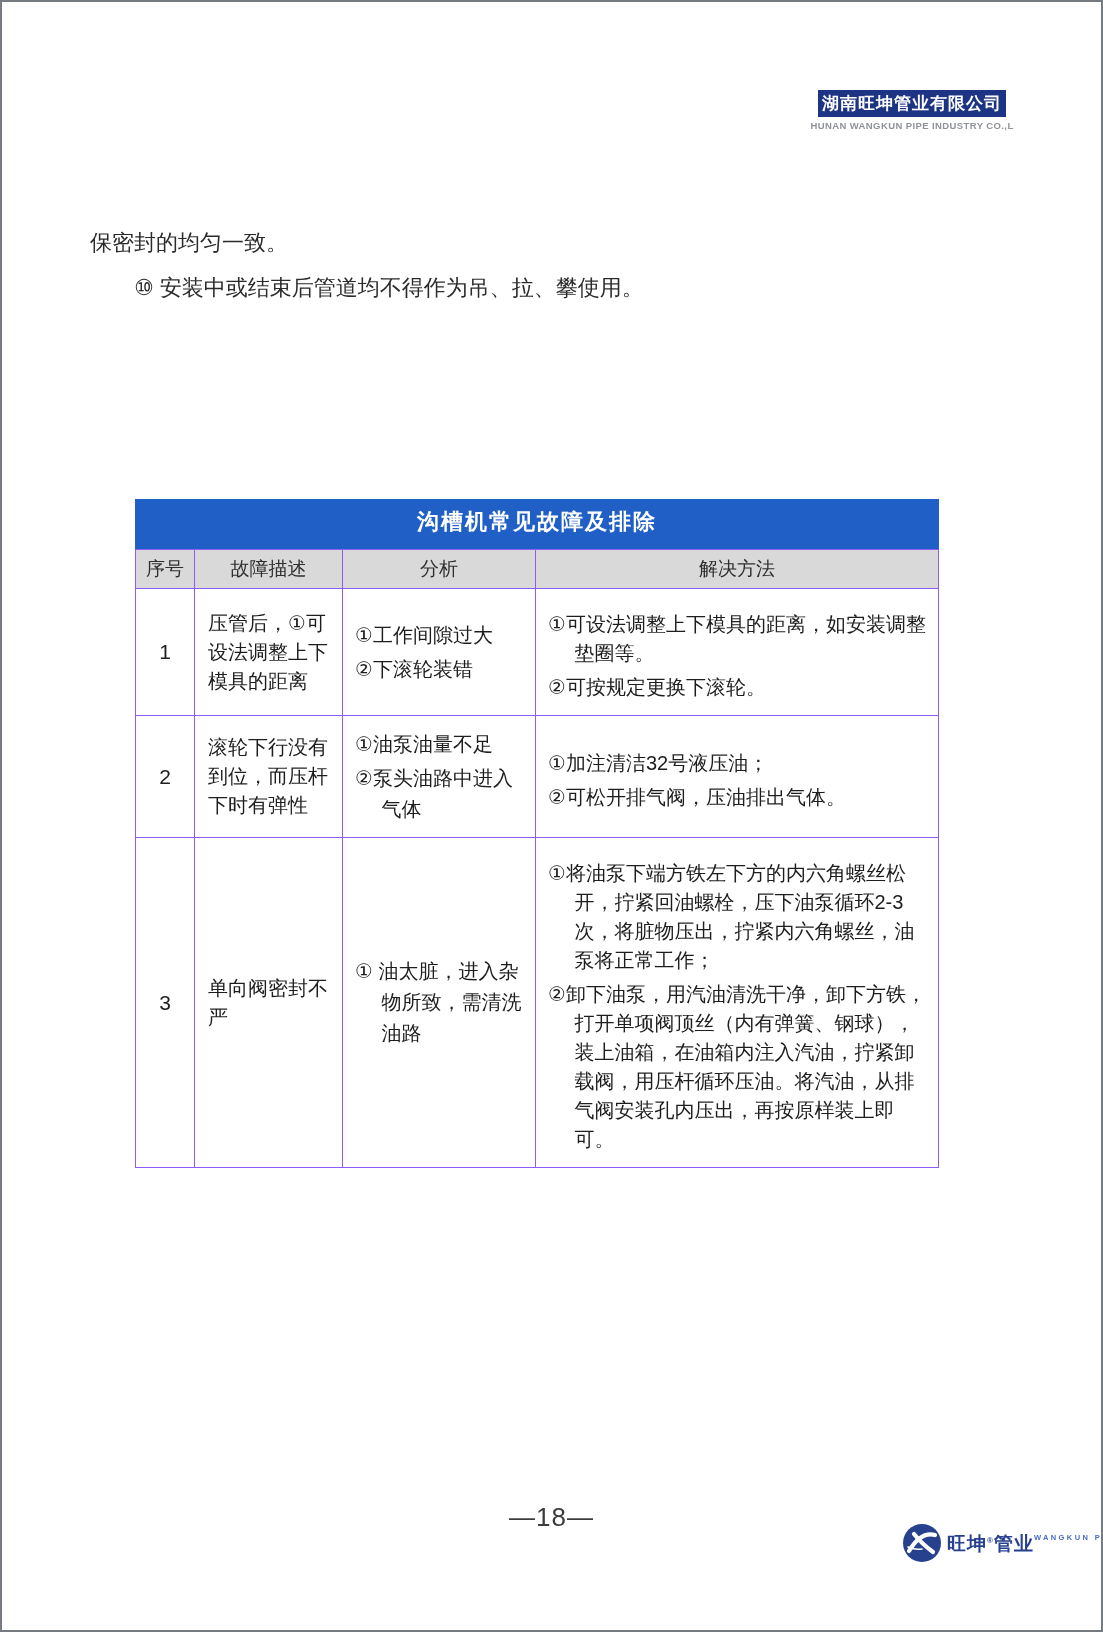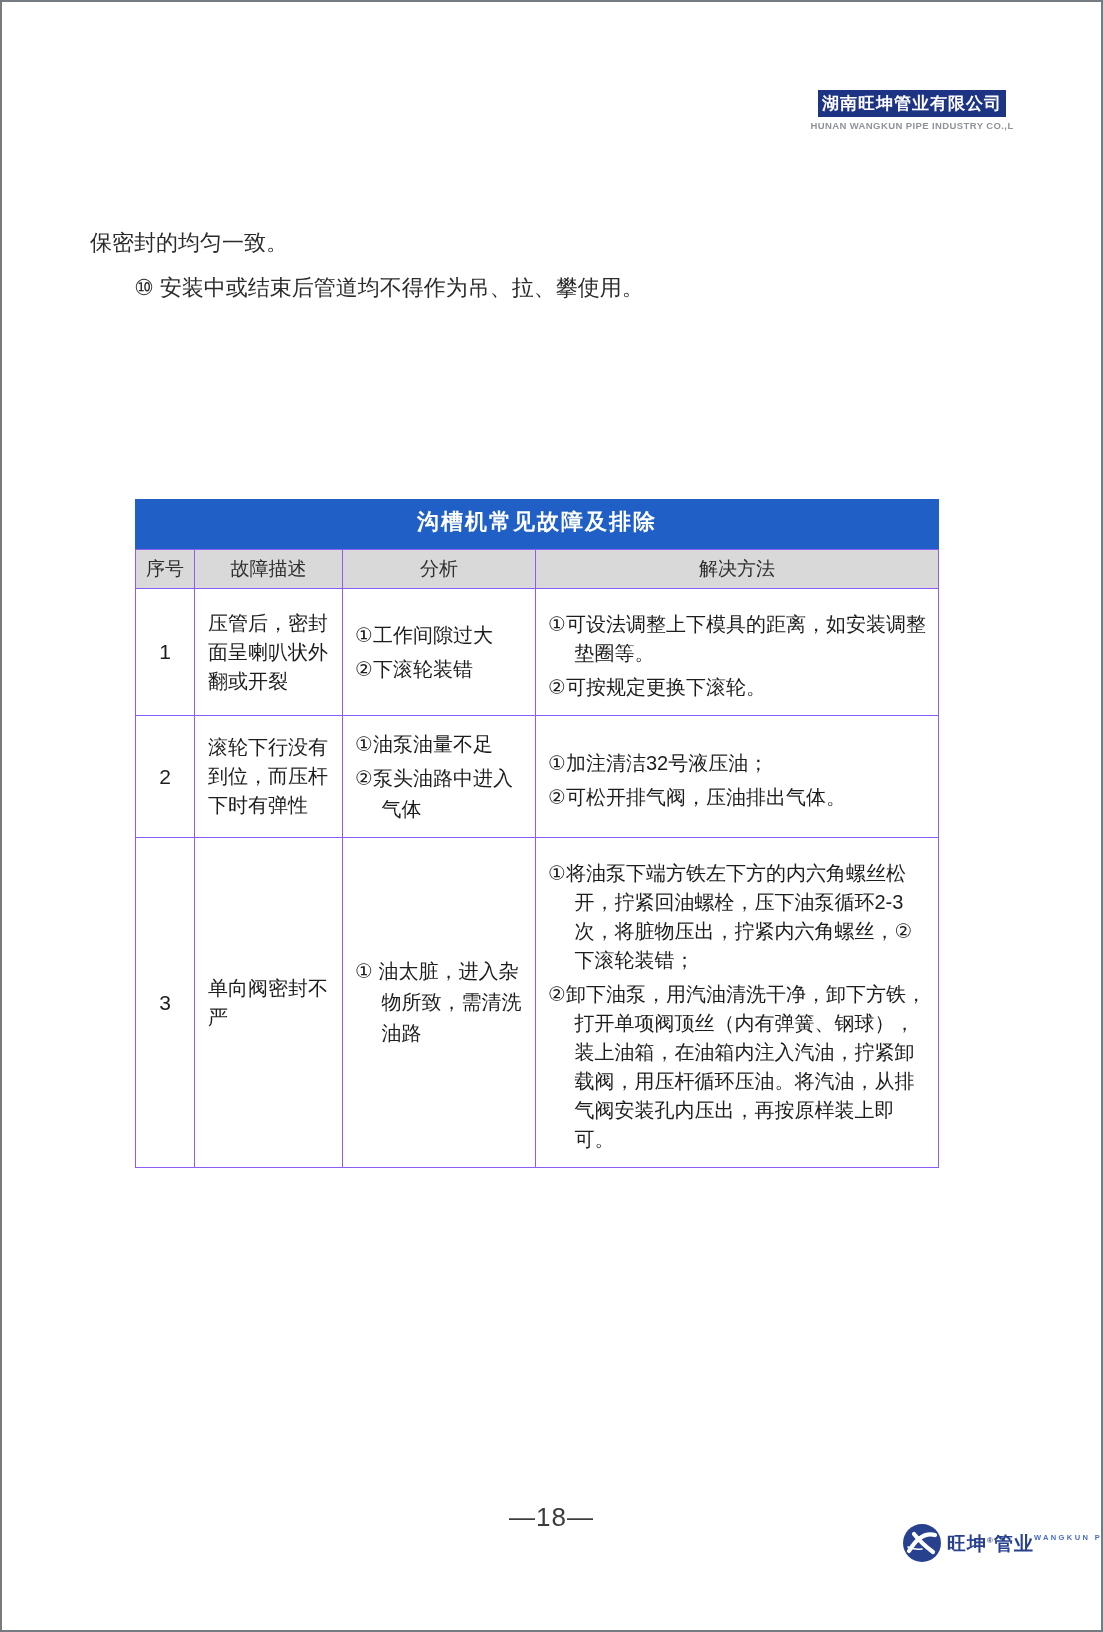--- a/index.html
+++ b/index.html
@@ -90,21 +90,21 @@
       <tr>
         <th>序号</th>
         <th>故障描述</th>
         <th>分析</th>
         <th>解决方法</th>
       </tr>
     </thead>
     <tbody>
       <tr class="r1">
         <td class="c-no">1</td>
-        <td class="c-fault">压管后，密封面呈喇叭状外翻或开裂</td>
+        <td class="c-fault">压管后，①可设法调整上下模具的距离</td>
         <td class="c-analysis">
           <div class="item">①工作间隙过大</div>
           <div class="item">②下滚轮装错</div>
         </td>
         <td class="c-sol">
           <div class="item">①可设法调整上下模具的距离，如安装调整垫圈等。</div>
           <div class="item">②可按规定更换下滚轮。</div>
         </td>
       </tr>
       <tr class="r2">
@@ -119,21 +119,21 @@
           <div class="item">②可松开排气阀，压油排出气体。</div>
         </td>
       </tr>
       <tr class="r3">
         <td class="c-no">3</td>
         <td class="c-fault">单向阀密封不严</td>
         <td class="c-analysis">
           <div class="item">① 油太脏，进入杂物所致，需清洗油路</div>
         </td>
         <td class="c-sol">
-          <div class="item">①将油泵下端方铁左下方的内六角螺丝松开，拧紧回油螺栓，压下油泵循环2-3次，将脏物压出，拧紧内六角螺丝，②下滚轮装错；</div>
+          <div class="item">①将油泵下端方铁左下方的内六角螺丝松开，拧紧回油螺栓，压下油泵循环2-3次，将脏物压出，拧紧内六角螺丝，油泵将正常工作；</div>
           <div class="item">②卸下油泵，用汽油清洗干净，卸下方铁，打开单项阀顶丝（内有弹簧、钢球），装上油箱，在油箱内注入汽油，拧紧卸载阀，用压杆循环压油。将汽油，从排气阀安装孔内压出，再按原样装上即可。</div>
         </td>
       </tr>
     </tbody>
   </table>
 
   <div class="page-num">—18—</div>
 
   <div class="logo">
     <svg class="logo-icon" viewBox="0 0 40 40" aria-hidden="true">

